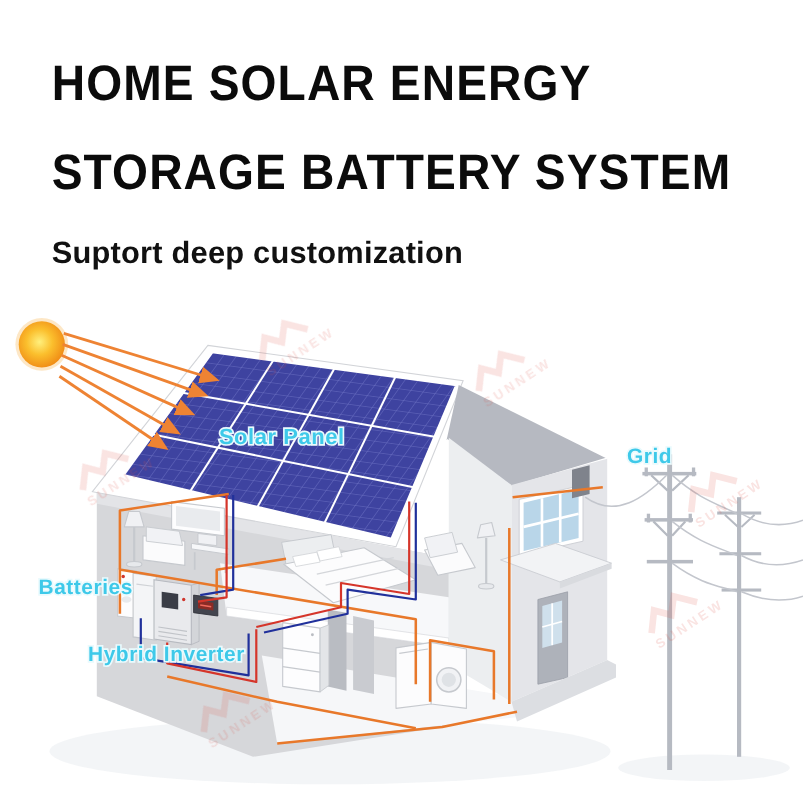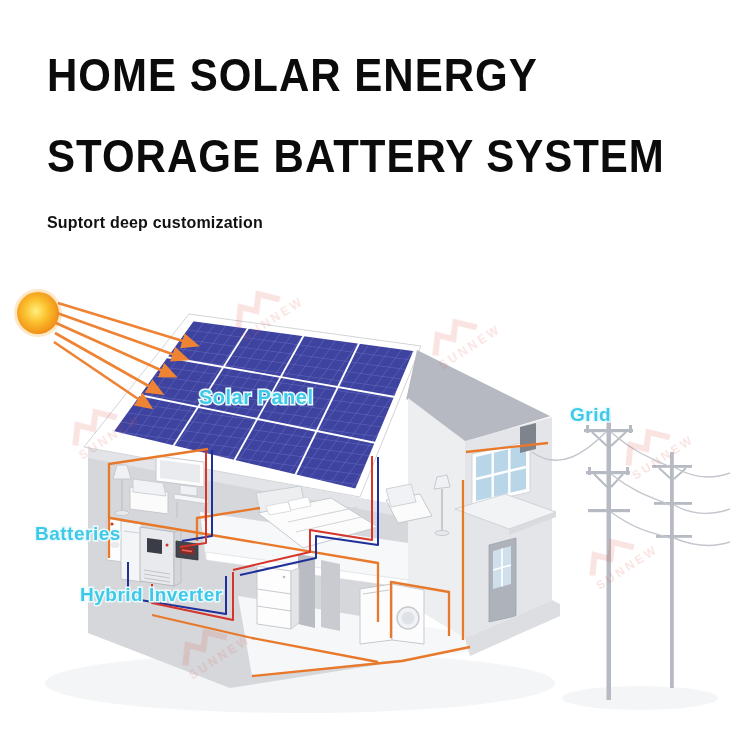--- a/index.html
+++ b/index.html
@@ -9,21 +9,21 @@
   }
   .title-line{
     position:absolute;left:47px;color:#0b0b0b;font-weight:bold;
     font-size:42px;letter-spacing:1px;white-space:nowrap;
     transform:scaleY(1.08);transform-origin:left top;
   }
   #title1{top:50px;}
   #title2{top:131px;}
   .subtitle{
     position:absolute;left:47px;top:214px;color:#111;
-    font-weight:bold;font-size:16px;letter-spacing:0.2px;white-space:nowrap;
+    font-weight:bold;font-size:28px;letter-spacing:0.2px;white-space:nowrap;
   }
   #scene{position:absolute;left:0;top:0;}
   .label-cyan{
     font-family:"Liberation Sans",sans-serif;font-weight:bold;
     fill:#3ec9e9;stroke:#eafafd;stroke-width:3px;paint-order:stroke;
     letter-spacing:0.5px;
   }
   .wm-text{
     font-family:"Liberation Sans",sans-serif;font-weight:bold;
     fill:#dd5349;font-size:12px;letter-spacing:3px;

